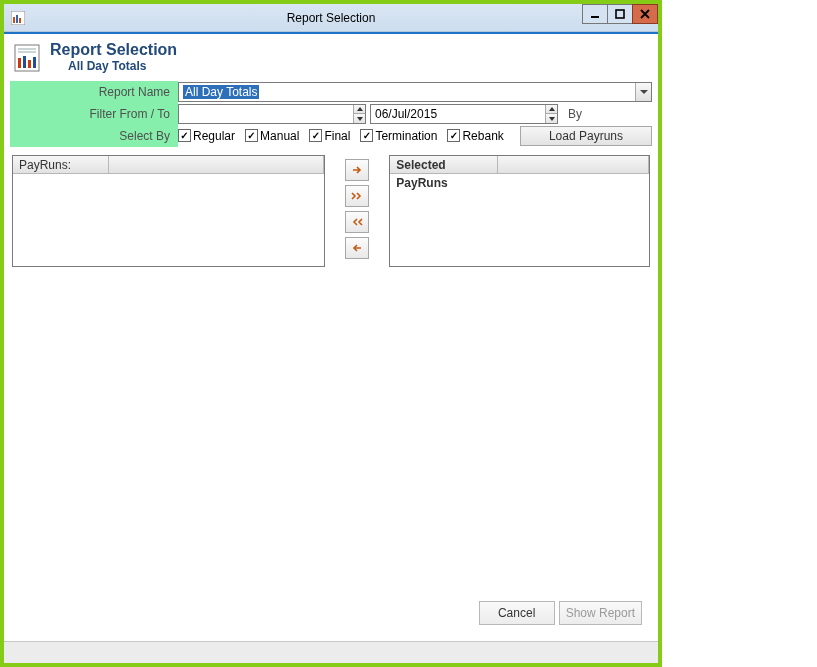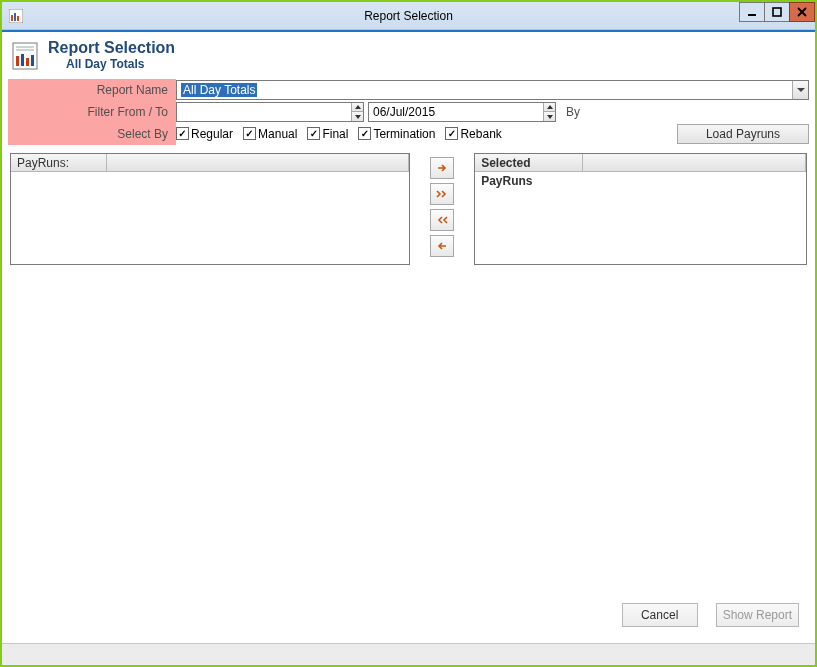--- a/index.html
+++ b/index.html
@@ -4,22 +4,22 @@
 <style>
   * { box-sizing: border-box; }
   body {
     margin: 0; padding: 0;
     background: #fff;
     font-family: "Segoe UI", Tahoma, Arial, sans-serif;
     font-size: 12px;
     color: #000;
   }
   .window {
-    width: 817px; height: 667px;
-    border: 2px solid #84cc16;
+    width: 662px; height: 667px;
+    border: 4px solid #84cc16;
     background: #fff;
     display: flex; flex-direction: column;
     position: relative;
   }
   .titlebar {
     height: 28px;
     background: linear-gradient(#d9e6f3,#cdddef);
     border-bottom: 1px solid #b4c7d9;
     display: flex; align-items: center;
     position: relative;
@@ -86,21 +86,21 @@
   }
   .form-rows {
     display:flex; flex-direction:column;
   }
   .row {
     display:flex; align-items:center;
     height:22px;
   }
   .row .labelcell {
     width:168px;
-    background:#fca5a5;
+    background:#86efac;
     color:#505050;
     text-align:right;
     padding-right:8px;
     line-height:22px;
     font-size:12px;
   }
   .row .fieldcell {
     flex:1;
     display:flex; align-items:center;
     gap:4px;
@@ -207,21 +207,21 @@
     width:24px; height:22px;
     border:1px solid #a7a7a7;
     background:linear-gradient(#fcfcfc,#e8e8e8);
     display:flex;align-items:center;justify-content:center;
     cursor:pointer;
   }
   .movebtn svg { display:block; }
   .footer {
     position:absolute;
     bottom:16px; right:16px;
-    display:flex; gap:18px;
+    display:flex; gap:4px;
   }
   .btn {
     min-width:76px; height:24px;
     border:1px solid #b8b8b8;
     background:linear-gradient(#f9f9f9,#ececec);
     font-size:12px;
     color:#333;
     cursor:pointer;
   }
   .btn.disabled {

